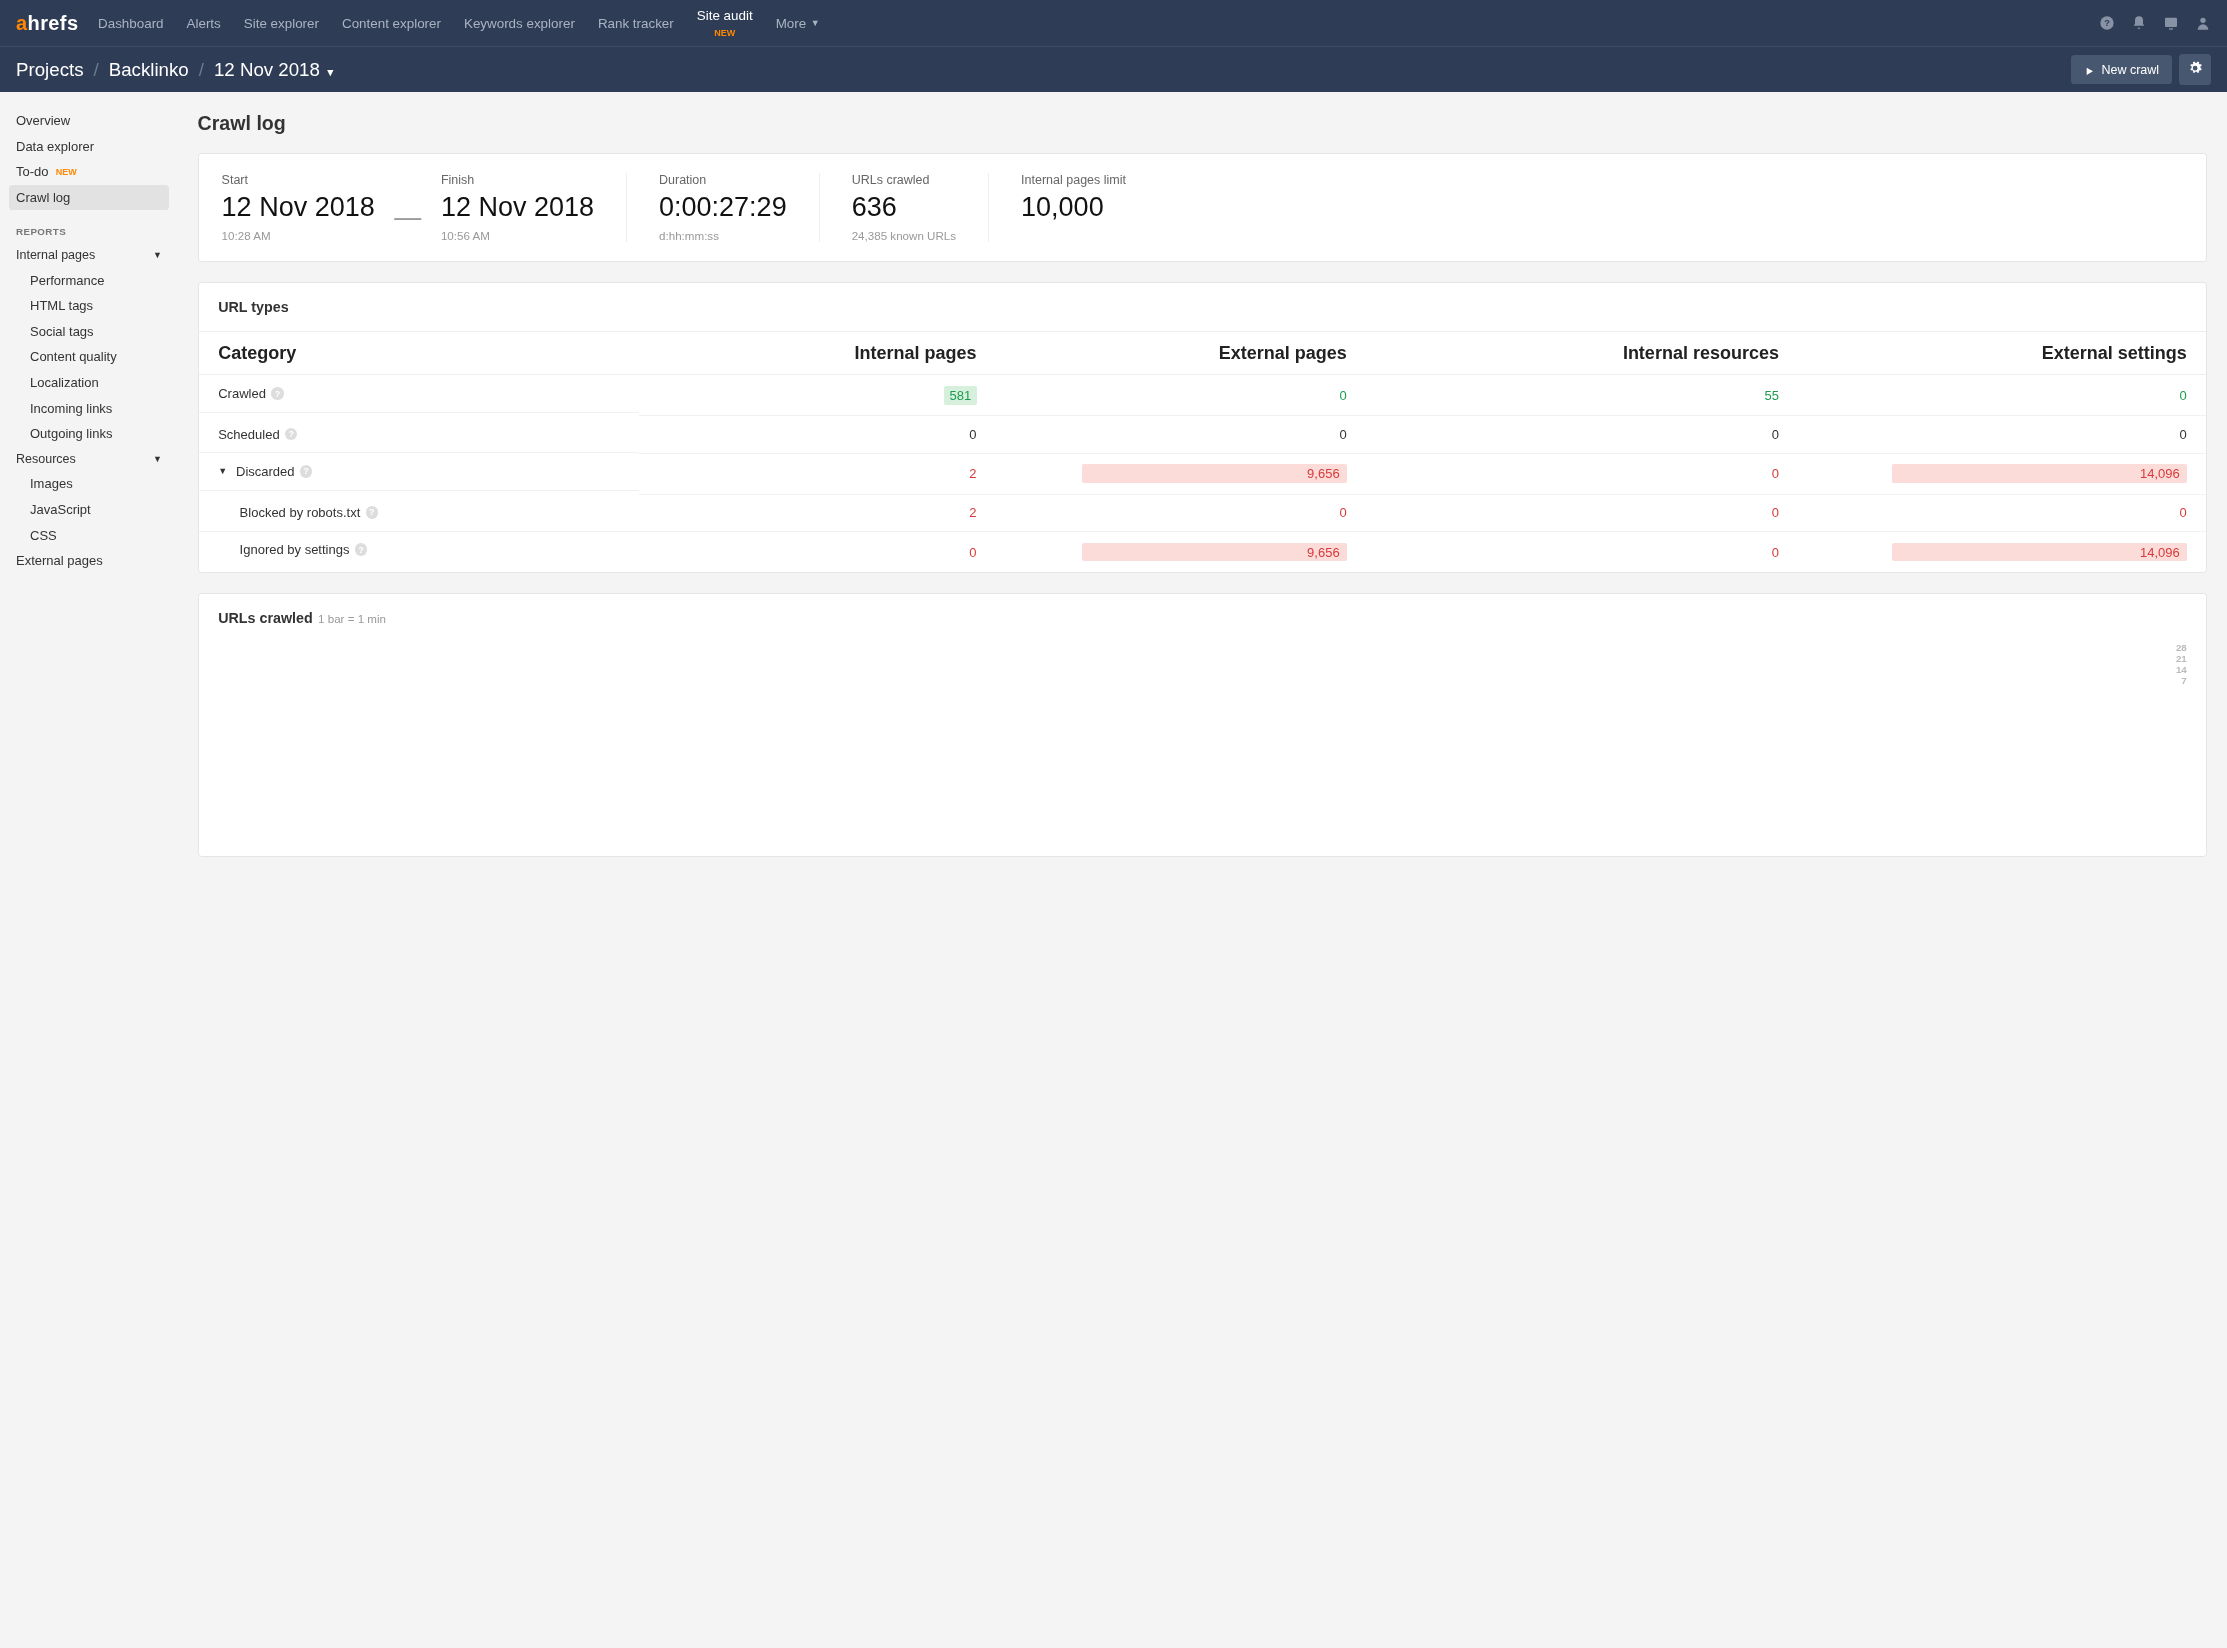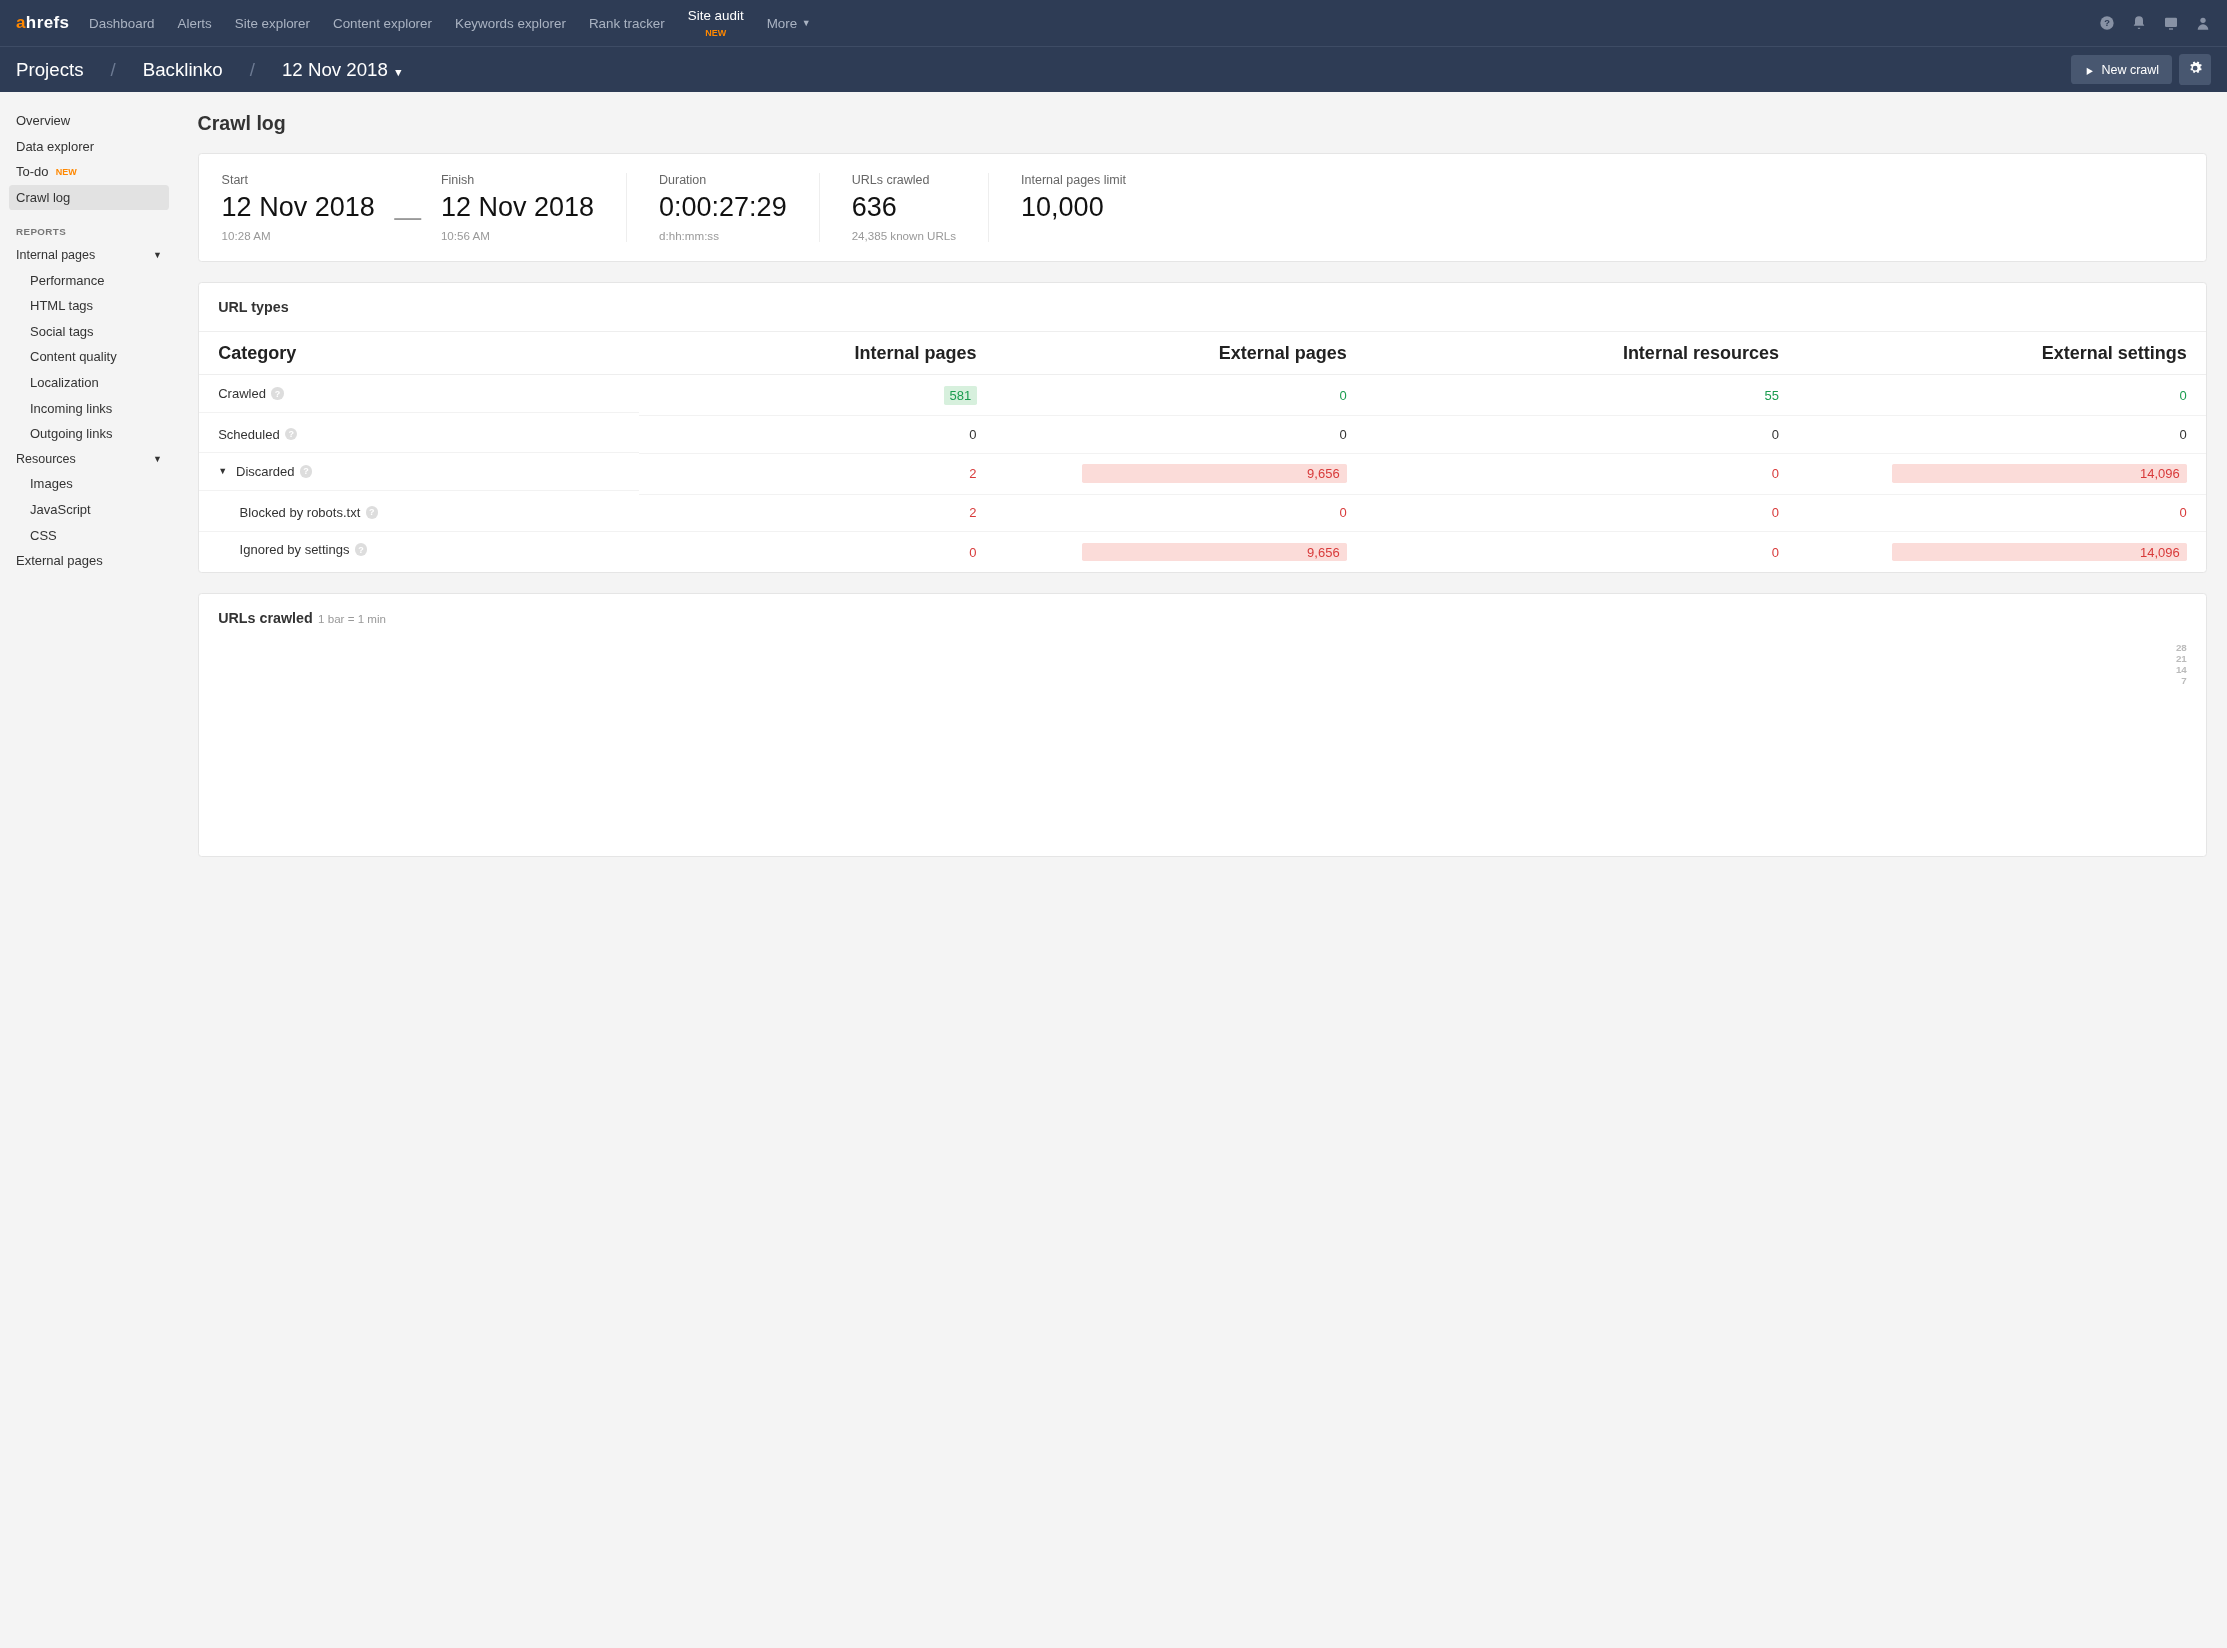--- a/index.html
+++ b/index.html
@@ -1,30 +1,30 @@
 <!DOCTYPE html>
 <html style="font-size:14.3px"><head>
 <meta charset="utf-8">
 <style>
 * { margin: 0; padding: 0; box-sizing: border-box; }
 body { font-family: -apple-system, BlinkMacSystemFont, "Segoe UI", Helvetica, Arial, sans-serif; background: #f4f4f4; color: #333; font-size: 12.5px; }
 
 .topbar { background: #2e3c55; height: 46px; display: flex; align-items: center; padding: 0 16px; color: #aab3c2; }
-.logo { font-size: 17px; font-weight: bold; letter-spacing: 0.4px; margin-right: 19.6px; text-align: right; }
+.logo { font-size: 20px; font-weight: bold; letter-spacing: 0.4px; margin-right: 19.6px; text-align: right; }
 .logo .a { color: #ff8800; }
 .logo .hrefs { color: #fff; }
 .topnav { display: flex; gap: 23px; flex: 1; }
 .topnav-item { color: #aab3c2; cursor: pointer; font-size: 13.4px; display: flex; align-items: center; gap: 4.5px; }
 .topnav-item.active { color: #fff; flex-direction: column; }
 .new-badge { color: #ff8800; font-size: 9px; font-weight: 600; }
 .topicons { display: flex; gap: 16px; align-items: center; }
 .topicons svg { fill: #8892a5; cursor: pointer; }
 
 .subbar { background: #2e3c55; height: 46px; display: flex; align-items: center; padding: 0 16px; border-top: 0.9px solid #3e4c65; }
-.breadcrumb { flex: 1; display: flex; align-items: center; gap: 27px; color: #fff; font-size: 18.7px; font-weight: 300; }
+.breadcrumb { flex: 1; display: flex; align-items: center; gap: 10px; color: #fff; font-size: 18.7px; font-weight: 300; }
 .breadcrumb-sep { color: #6c7a93; }
 .btn-newcrawl { background: #485770; color: #fff; border: none; padding: 7.1px 12.5px; border-radius: 3.6px; cursor: pointer; display: flex; align-items: flex-end; gap: 7.1px; font-size: 12.5px; }
 .btn-gear { background: #485770; border: none; padding: 7.1px 9px; border-radius: 3.6px; cursor: pointer; margin-left: 7.1px; }
 .btn-gear svg { fill: #fff; }
 
 .layout { display: flex; }
 .sidebar { width: 178px; padding: 16px 0 16px 0; }
 .side-item { padding: 5.3px 16px; cursor: pointer; color: #333; font-size: 13px; display: flex; align-items: center; }
 .side-item.active { background: #e2e2e2; border-radius: 3.6px; margin: 0 9px; padding: 5.3px 7.1px; }
 .side-sub { padding-left: 30px; }

